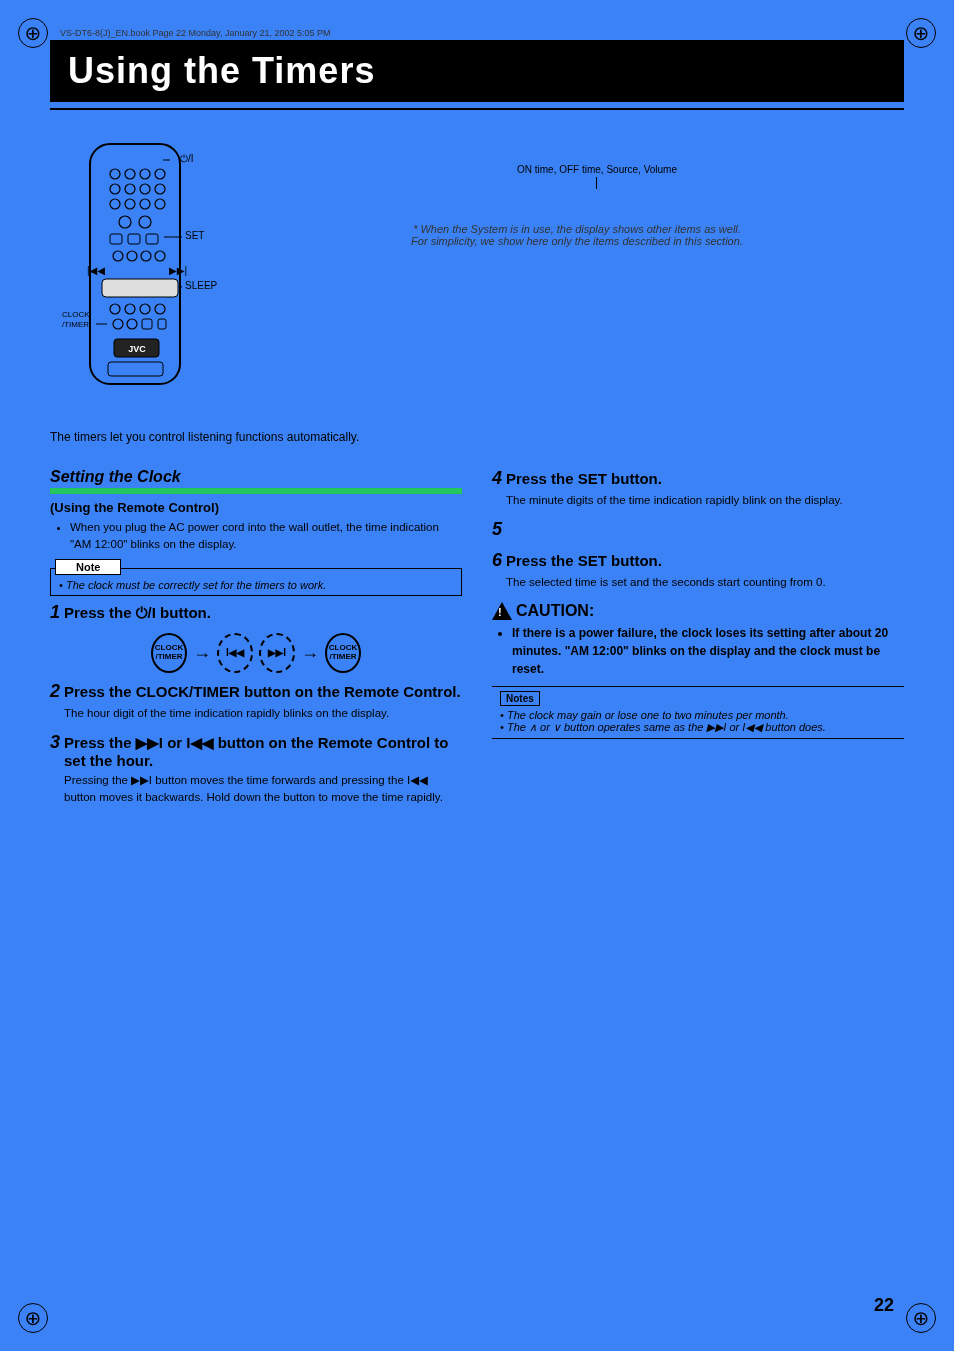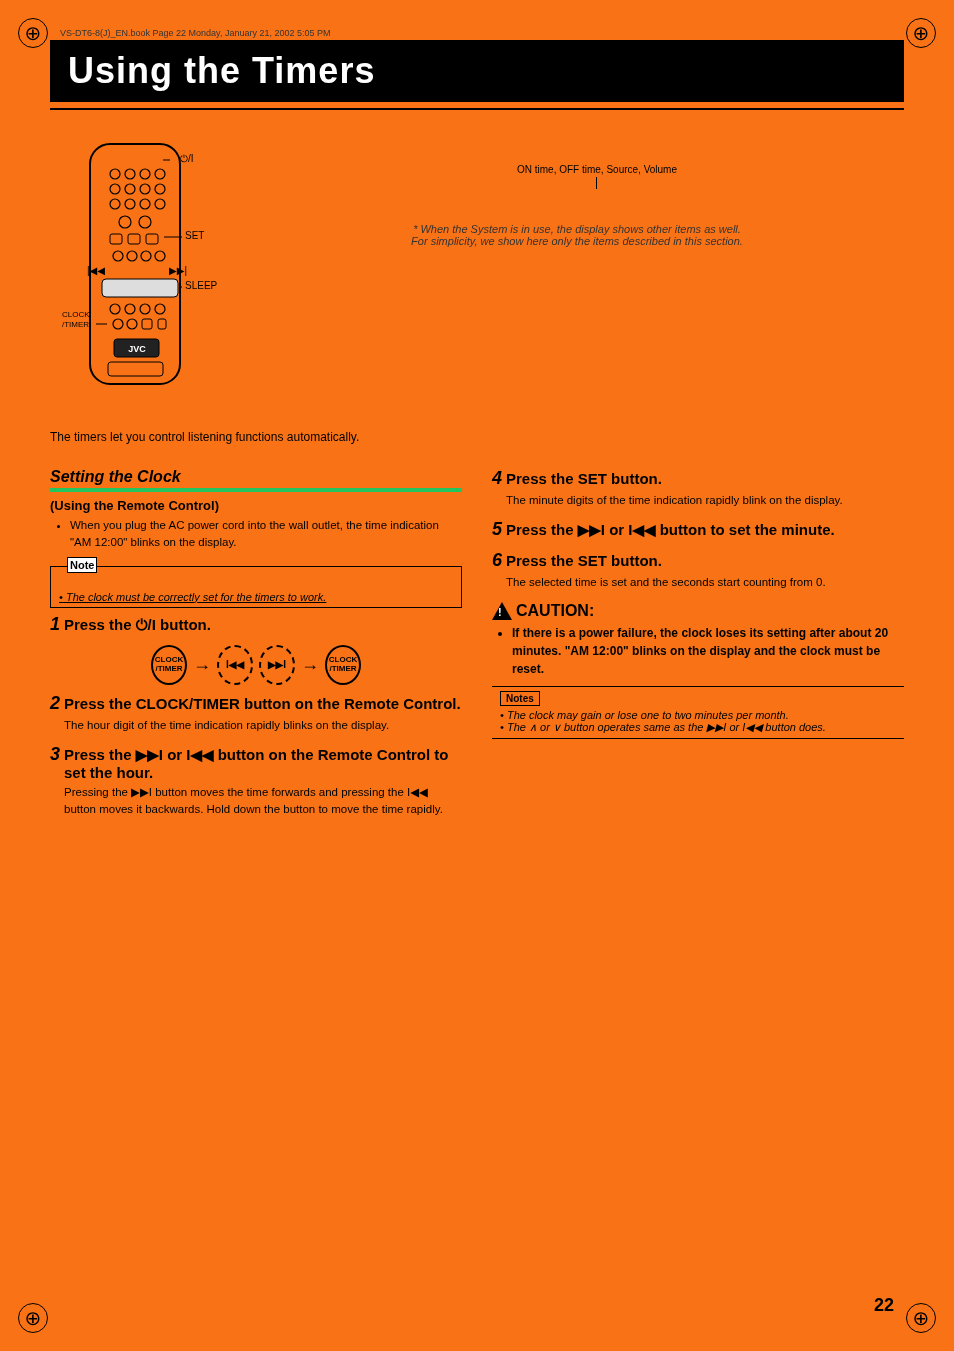--- a/index.html
+++ b/index.html
@@ -9,21 +9,21 @@
       background: #fff;
       font-family: Arial, Helvetica, sans-serif;
       font-size: 13px;
       color: #000;
       position: relative;
     }
 
     .page-container {
       width: 954px;
       min-height: 1351px;
-      background: #f97316;
+      background: #3b82f6;
       padding: 30px 50px 30px 50px;
       position: relative;
     }
 
     
     .corner-mark {
       position: absolute;
       width: 30px;
       height: 30px;
       border-radius: 50%;
@@ -130,21 +130,21 @@
 
     .col-right {
       flex: 1;
     }
 
     
     .section-title {
       font-size: 16px;
       font-style: italic;
       font-weight: bold;
-      border-bottom: 4px solid #22c55e;
+      border-bottom: 6px solid #22c55e;
       padding-bottom: 2px;
       margin-bottom: 6px;
     }
 
     .section-subtitle {
       font-size: 13px;
       font-weight: bold;
       margin-bottom: 4px;
     }
 
@@ -180,24 +180,24 @@
       margin: 6px 0;
       padding: 4px 8px;
       position: relative;
       font-size: 11px;
       font-style: italic;
     }
 
     .note-label {
       position: absolute;
       top: -10px;
-      left: 16px;
+      left: 4px;
       background: #fff;
       border: 1.5px solid #000;
-      padding: 1px 2px;
+      padding: 1px 20px;
       font-size: 11px;
       font-weight: bold;
       font-style: normal;
     }
 
     
     .caution-box {
       margin: 8px 0;
     }
 
@@ -444,21 +444,21 @@
 
     <div class="col-left">
       <div class="section-title">Setting the Clock</div>
       <div class="section-subtitle">(Using the Remote Control)</div>
       <ul class="bullet-list">
         <li>When you plug the AC power cord into the wall outlet, the time indication "AM 12:00" blinks on the display.</li>
       </ul>
 
       <div class="note-box" style="margin-top:14px;">
         <div class="note-label">Note</div>
-        <p style="margin-top:20px;text-decoration:underline;">• The clock must be correctly set for the timers to work.</p>
+        <p style="margin-top:6px;">• The clock must be correctly set for the timers to work.</p>
       </div>
 
       <div class="step">
         <div class="step-heading">
           <span class="step-num">1</span>
           <span>Press the ⏻/I button.</span>
         </div>
       </div>
 
       <div class="step-diagram">
@@ -493,21 +493,20 @@
         <div class="step-heading">
           <span class="step-num">4</span>
           <span>Press the SET button.</span>
         </div>
         <div class="step-body">The minute digits of the time indication rapidly blink on the display.</div>
       </div>
 
       <div class="step">
         <div class="step-heading">
           <span class="step-num">5</span>
-          <span>Press the ▶▶I or I◀◀ button to set the minute.</span>
         </div>
       </div>
 
       <div class="step">
         <div class="step-heading">
           <span class="step-num">6</span>
           <span>Press the SET button.</span>
         </div>
         <div class="step-body">The selected time is set and the seconds start counting from 0.</div>
       </div>

